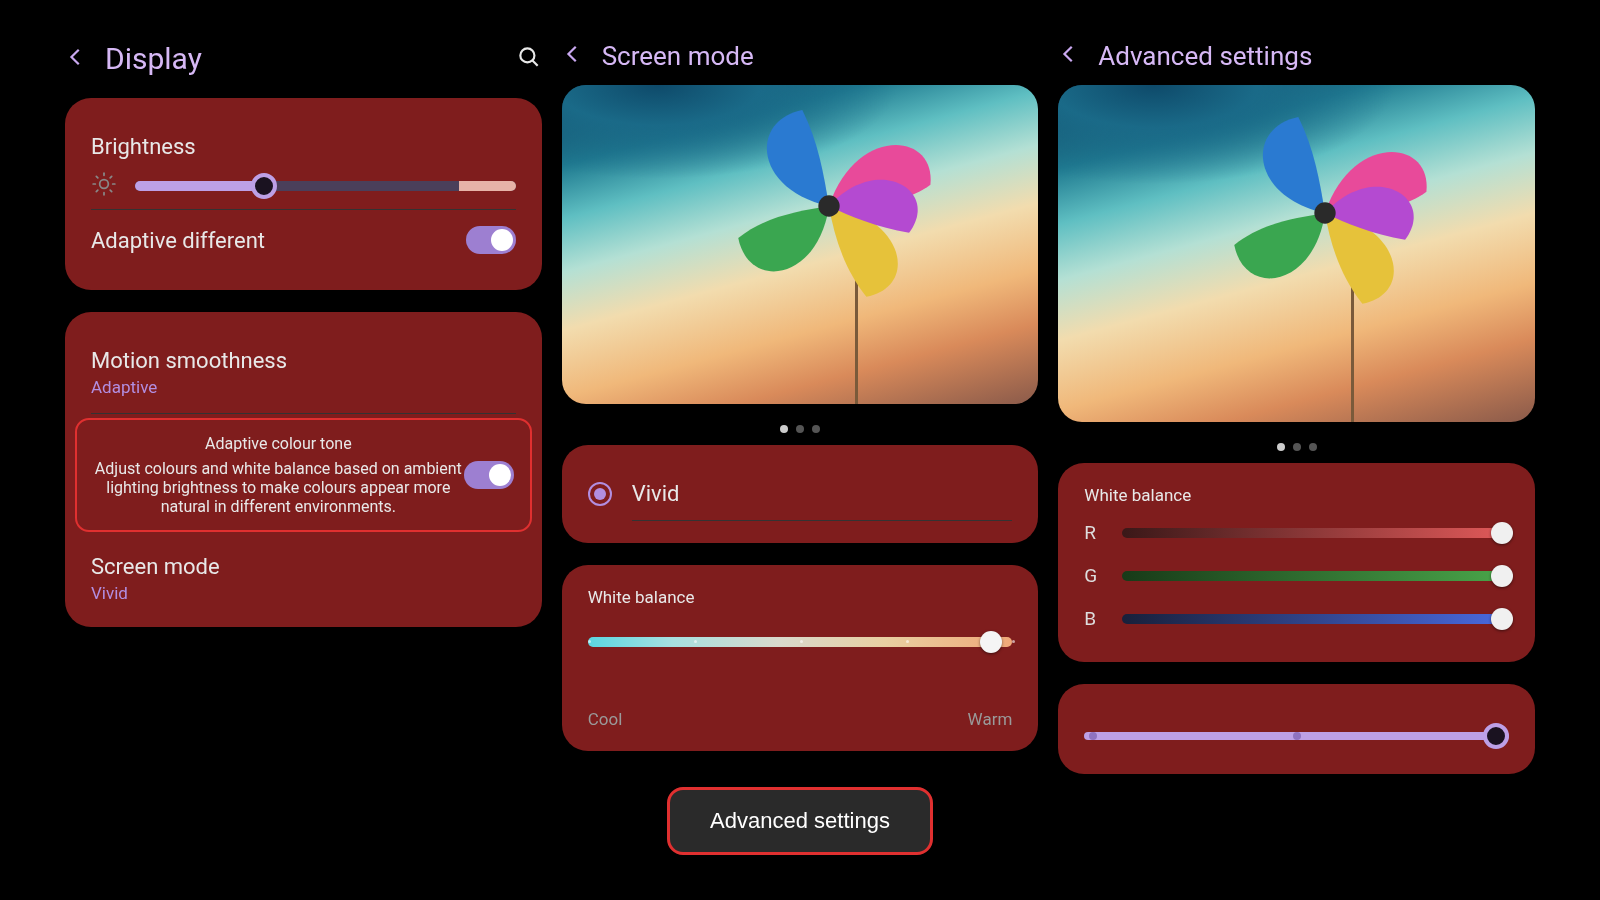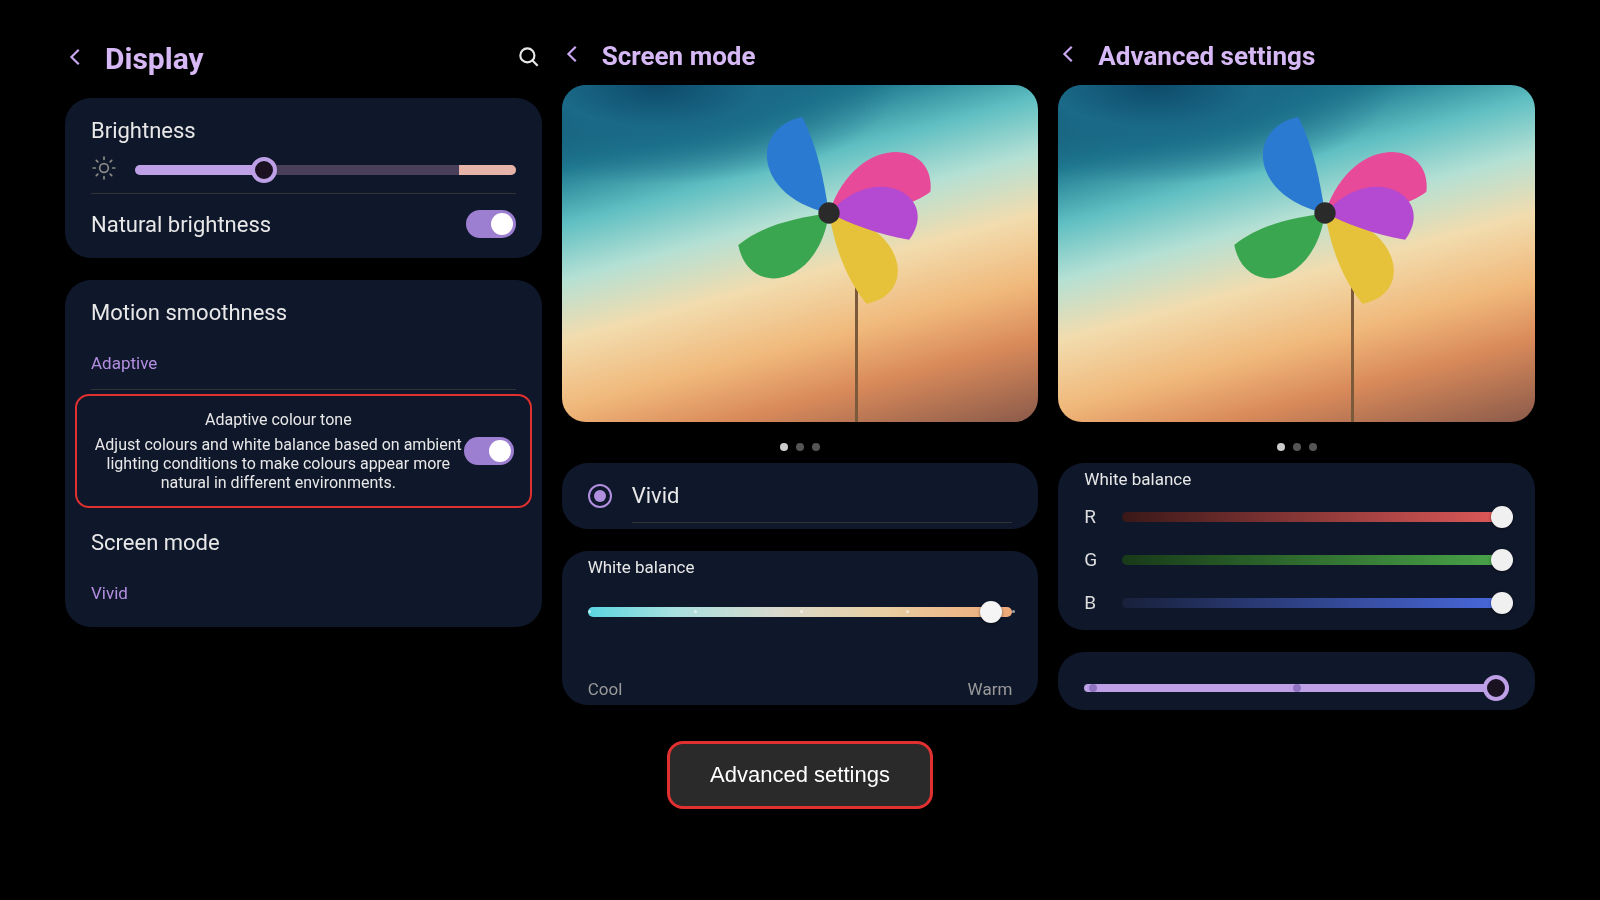--- a/index.html
+++ b/index.html
@@ -20,30 +20,30 @@
     height: 820px;
     display: flex;
     gap: 20px;
   }
   .panel { flex: 1; display: flex; flex-direction: column; }
   
   .hdr { display:flex; align-items:center; gap:18px; padding: 6px 0 22px 0; }
   .hdr.sub { padding-bottom: 14px; }
   .back { color:#c9a8f0; cursor:pointer; }
   .back svg { width:22px; height:22px; stroke:#c9a8f0; stroke-width:2.4; fill:none; }
-  .title { font-size:30px; font-weight:700; color:#d6b8f5; }
+  .title { font-size:30px; font-weight:400; color:#d6b8f5; }
   .title.sub { font-size:26px; }
   .hdr .spacer { flex:1; }
   .search svg { width:26px; height:26px; stroke:#e8e8e8; stroke-width:2; fill:none; }
   
-  .card { background:#0f172a; border-radius:26px; padding:6px 26px; margin-bottom:22px; }
+  .card { background:#7f1d1d; border-radius:26px; padding:22px 26px; margin-bottom:22px; }
   .row { display:flex; align-items:center; justify-content:space-between; padding:14px 0; }
   .row.col { flex-direction:column; align-items:flex-start; gap:4px; }
   .row .lbl { font-size:22px; color:#e8e8e8; }
-  .row .sub { font-size:17px; color:#b28ee0;margin-top:24px; }
+  .row .sub { font-size:17px; color:#b28ee0; }
   .divider { height:1px; background:#333; margin:2px 0; }
   
   .bright-wrap { display:flex; align-items:center; gap:18px; padding:10px 0 6px; }
   .sun svg { width:26px; height:26px; stroke:#888; stroke-width:1.6; fill:none; }
   .bslider { position:relative; flex:1; height:24px; }
   .btrack { position:absolute; left:0; right:0; top:50%; height:10px; transform:translateY(-50%); border-radius:5px; background:#4a3f5a; overflow:hidden; }
   .btrack .fill { position:absolute; left:0; top:0; bottom:0; background:#bda0e6; }
   .btrack .warn { position:absolute; right:0; top:0; bottom:0; width:15%; background:#e6b3a8; }
   .bthumb { position:absolute; top:50%; width:26px; height:26px; border-radius:50%; background:#1a1220; border:4px solid #bda0e6; transform:translate(-50%,-50%); }
   
@@ -140,38 +140,38 @@
         <div class="bslider">
           <div class="btrack">
               <div class="fill" id="bfill" style="width: 34%;"></div>
               <div class="warn"></div>
             </div>
           <div class="bthumb" id="bthumb" style="left: 34%;"></div>
         </div>
       </div>
       <div class="divider"></div>
       <div class="row">
-        <span class="lbl">Natural brightness</span>
+        <span class="lbl">Adaptive different</span>
         <div class="toggle on" id="tg-ab">
             <div class="knob"></div>
           </div>
       </div>
     </div>
 
     <div class="card" style="padding-bottom:10px;text-align:center;">
       <div class="row col">
         <span class="lbl">Motion smoothness</span>
         <span class="sub">Adaptive</span>
       </div>
       <div class="divider"></div>
 
       <div class="hl">
         <div>
           <div class="lbl" style="margin-bottom:6px;">Adaptive colour tone</div>
-          <div class="desc">Adjust colours and white balance based on ambient lighting conditions to make colours appear more natural in different environments.</div>
+          <div class="desc">Adjust colours and white balance based on ambient lighting brightness to make colours appear more natural in different environments.</div>
         </div>
         <div class="toggle on" id="tg-act">
             <div class="knob"></div>
           </div>
       </div>
 
       <div class="row col" style="padding-top:18px;">
         <span class="lbl">Screen mode</span>
         <span class="sub">Vivid</span>
       </div>

